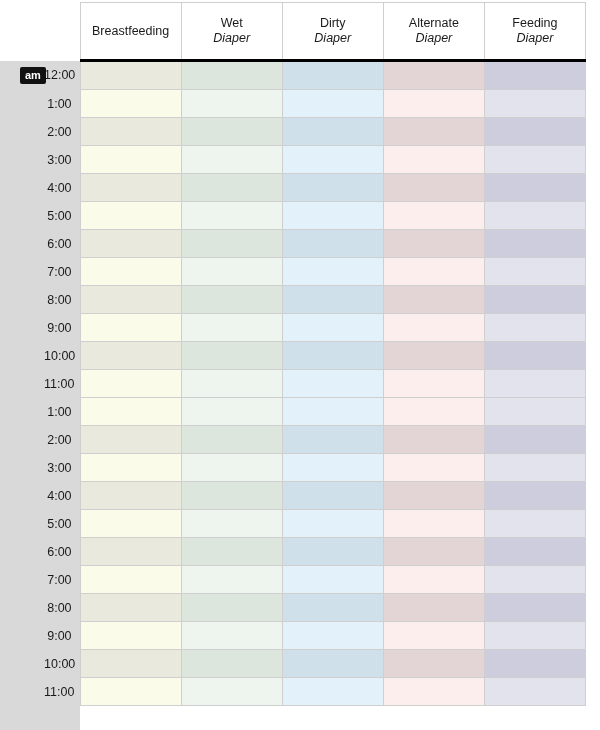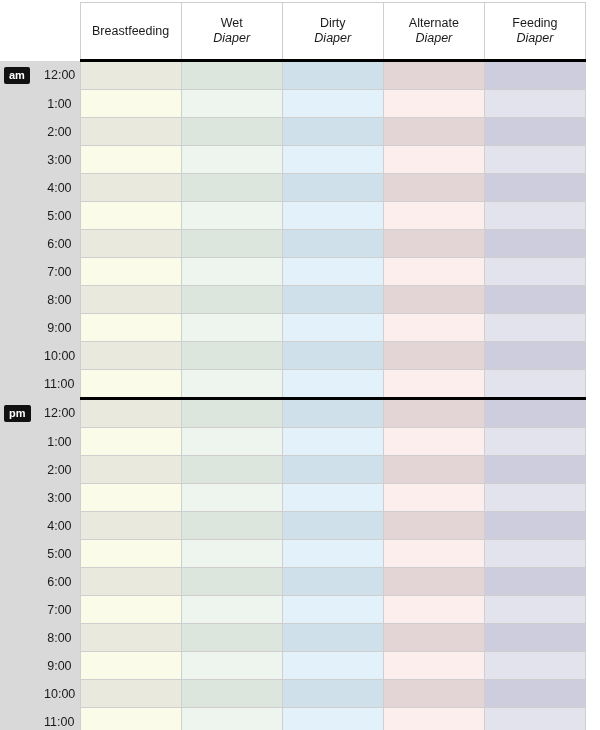--- a/index.html
+++ b/index.html
@@ -69,21 +69,21 @@
   td.timecell .ampm {
     display: inline-block;
     background: #111111;
     color: #ffffff;
     font-size: 11px;
     font-weight: bold;
     line-height: 14px;
     padding: 1px 5px 2px 5px;
     border-radius: 2px;
     position: absolute;
-    left: 4px;
+    left: 20px;
     top: 6px;
   }
   td.timecell .tlabel {
     display: inline-block;
     margin-left: 44px;
   }
 
   
   td.cell {
     height: 27px;
@@ -269,28 +269,20 @@
             <td class="cell c4"></td>
           </tr>
           <tr class="shade-b">
             <td class="timecell"><span class="tlabel">11:00</span></td>
             <td class="cell c0"></td>
             <td class="cell c1"></td>
             <td class="cell c2"></td>
             <td class="cell c3"></td>
             <td class="cell c4"></td>
           </tr>
-          <tr class="shade-a first-of-half">
-            <td class="timecell"><span class="ampm">pm</span><span class="tlabel">12:00</span></td>
-            <td class="cell c0"></td>
-            <td class="cell c1"></td>
-            <td class="cell c2"></td>
-            <td class="cell c3"></td>
-            <td class="cell c4"></td>
-          </tr>
           <tr class="shade-b">
             <td class="timecell"><span class="tlabel">1:00</span></td>
             <td class="cell c0"></td>
             <td class="cell c1"></td>
             <td class="cell c2"></td>
             <td class="cell c3"></td>
             <td class="cell c4"></td>
           </tr>
           <tr class="shade-a">
             <td class="timecell"><span class="tlabel">2:00</span></td>

